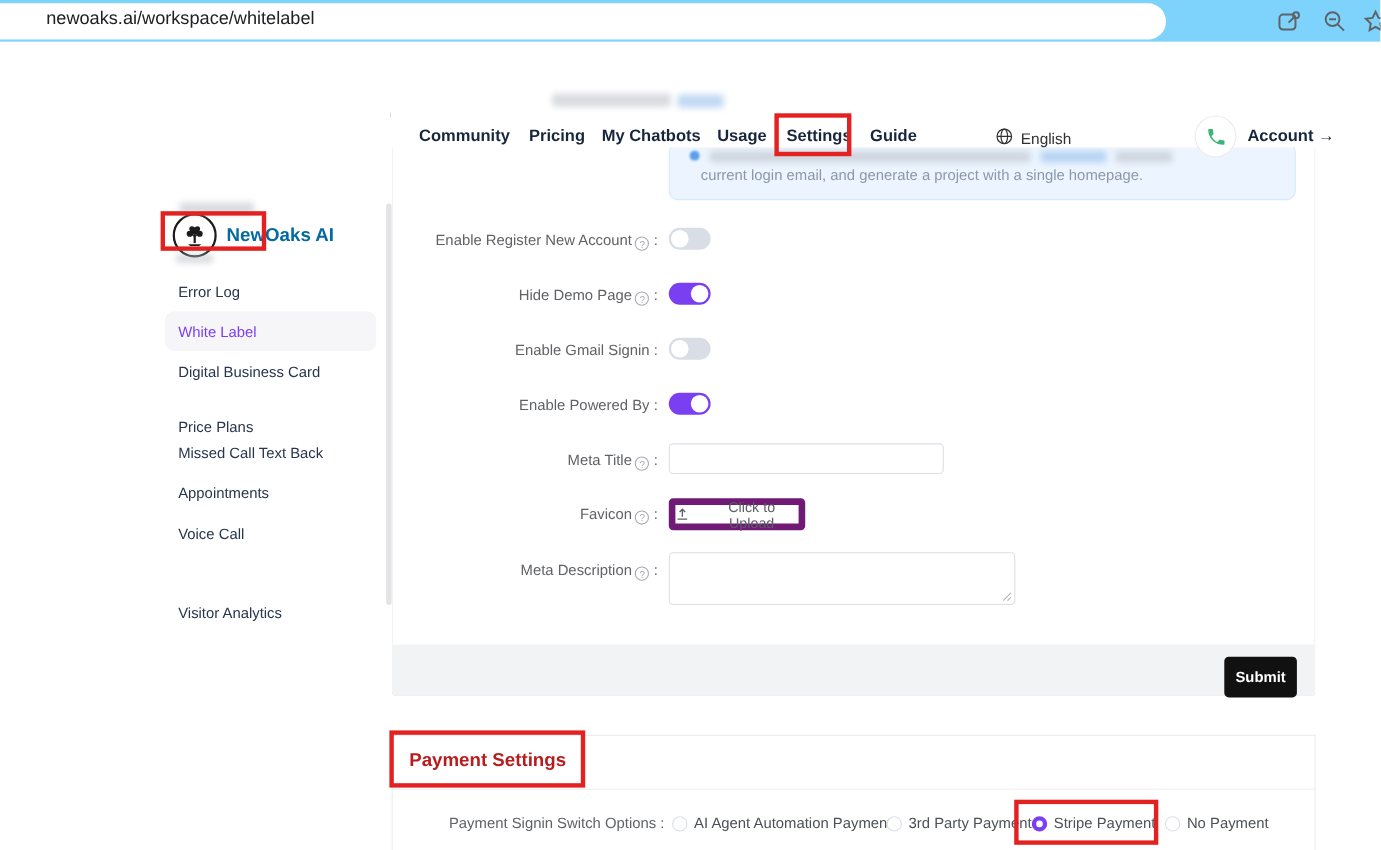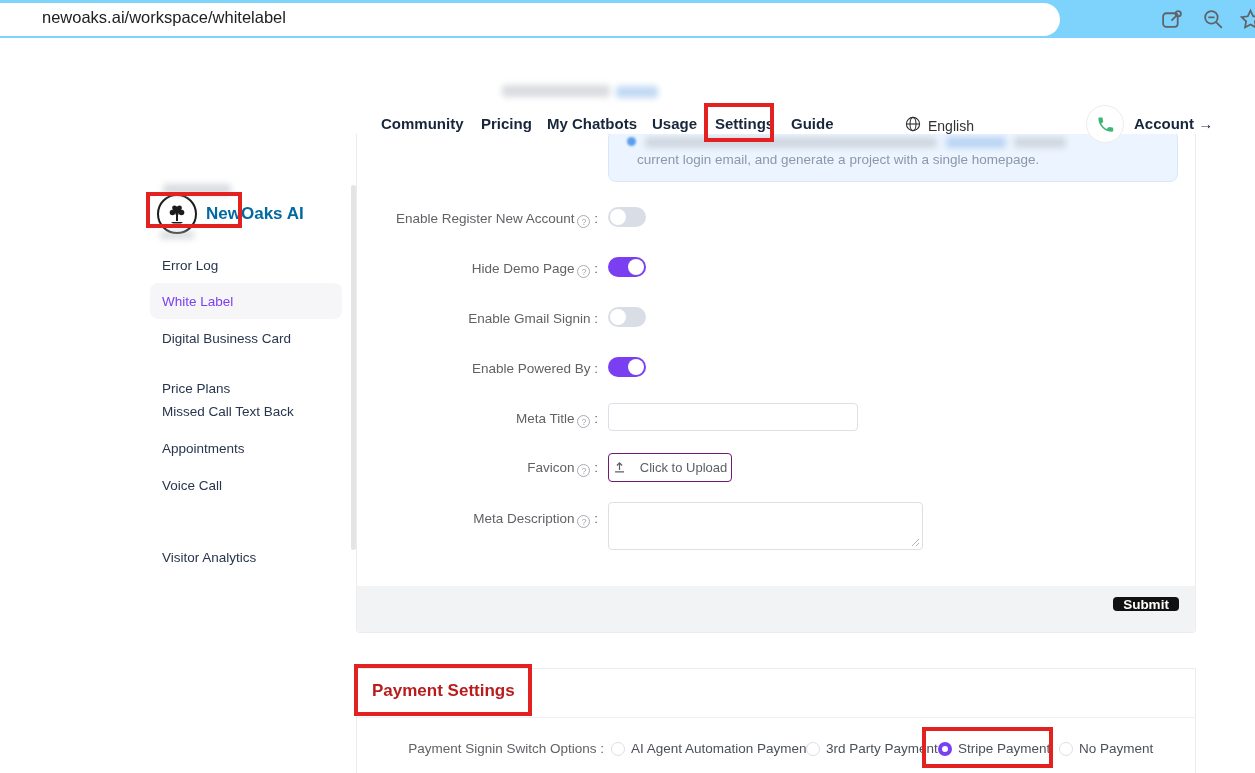--- a/index.html
+++ b/index.html
@@ -51,24 +51,24 @@
   .flabel::after { content:" :"; }
   .help-ico { display:inline-block; width:13px; height:13px; margin-left:3px; border:1px solid #a8abb2; border-radius:50%; color:#a8abb2; font-size:9px; line-height:12px; text-align:center; vertical-align:-2px; }
   .help-ico::before { content:"?"; }
 
   .toggle { position:absolute; width:38px; height:20px; border-radius:10px; background:#d9dde6; cursor:pointer; }
   .toggle .knob { position:absolute; left:2px; top:2px; width:16px; height:16px; border-radius:50%; background:#fff; }
   .toggle.on { background:#7b3ff2; }
   .toggle.on .knob { left:20px; }
 
   .txt-input { position:absolute; border:1px solid #dcdfe6; border-radius:4px; background:#fff; font-size:13px; color:#303133; padding:0 8px; outline:none; }
-  .upload-btn { position:absolute; border:1px solid #701a75; border-radius:4px; background:#fff; font-size:13px; color:#5a5e66; display:flex; align-items:center; gap:14px; justify-content:center; cursor:pointer; }
+  .upload-btn { position:absolute; border:6px solid #701a75; border-radius:4px; background:#fff; font-size:13px; color:#5a5e66; display:flex; align-items:center; gap:14px; justify-content:center; cursor:pointer; }
   .textarea { position:absolute; border:1px solid #dcdfe6; border-radius:4px; background:#fff; }
   .resize-grip { position:absolute; right:2px; bottom:2px; width:10px; height:10px; }
-  .submit-btn { position:absolute; left:1113px; top:597px; width:66px; height:14px; background:#111; color:#fff; font-size:13.5px; font-weight:bold; border:none; border-radius:4px; cursor:pointer; }
+  .submit-btn { position:absolute; left:1113px; top:597px; width:66px; height:37px; background:#111; color:#fff; font-size:13.5px; font-weight:bold; border:none; border-radius:4px; cursor:pointer; }
 
   
   .radio-row { position:absolute; top:741px; display:flex; align-items:center; gap:6px; z-index:3; }
   .radio { width:14px; height:14px; border-radius:50%; border:1px solid #dcdfe6; background:#fff; flex:0 0 auto; cursor:pointer; }
   .radio.checked { border:4.5px solid #7b3ff2; }
   .radio-lab { font-size:13.5px; color:#4c5158; white-space:nowrap; }
 
   
   .redbox { position:absolute; border:4px solid #e32121; z-index:50; pointer-events:none; }
 </style>

